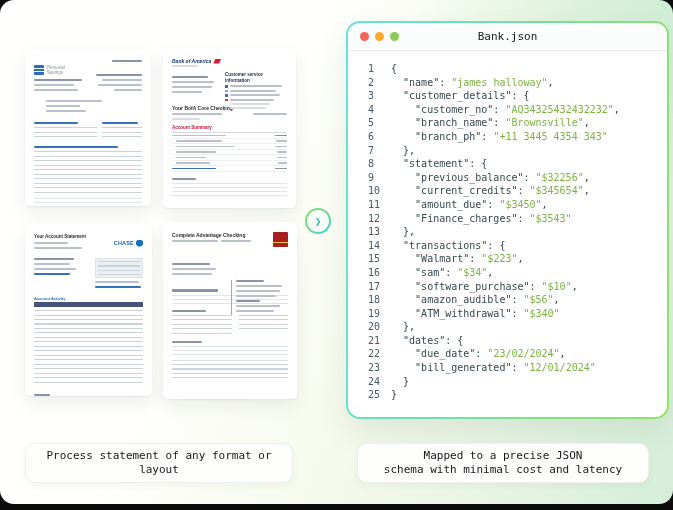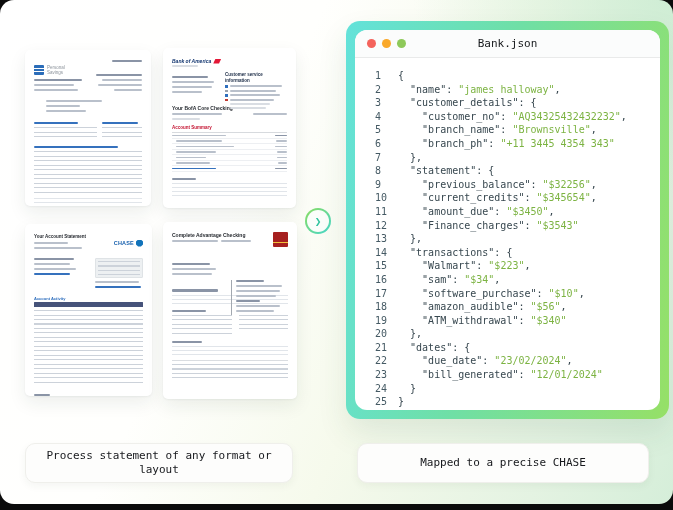--- a/index.html
+++ b/index.html
@@ -53,21 +53,21 @@
   .arrow-wrap { position:absolute; left:305px; top:208px; width:26px; height:26px;
     border-radius:50%; background:linear-gradient(135deg,#8bdd5f 0%,#45d7cd 100%);
     display:flex; align-items:center; justify-content:center; }
   .arrow-inner { width:22px; height:22px; border-radius:50%; background:#fbfefb;
     display:flex; align-items:center; justify-content:center;
     font-size:11px; font-weight:bold; color:#2fc39e;
     font-family:"DejaVu Sans Mono", monospace; }
 
   
   .win-border { position:absolute; left:346px; top:21px; width:323px; height:398px;
-    border-radius:14px; padding:9px;
+    border-radius:14px; padding:2px;
     background:linear-gradient(100deg,#63e2da 0%,#6fdfa5 45%,#96e066 100%);
     box-shadow:0 14px 30px rgba(40,85,60,.10); }
   .win { width:100%; height:100%; border-radius:12px; background:#ffffff; overflow:hidden;
     display:flex; flex-direction:column; }
   .titlebar { height:28px; flex:0 0 auto; background:#fbfcfc; border-bottom:1px solid #e9eaea;
     position:relative; display:flex; align-items:center; }
   .tl { width:9px; height:9px; border-radius:50%; margin-right:6px; }
   .tl-group { display:flex; margin-left:12px; }
   .win-title { position:absolute; left:0; right:0; text-align:center;
     font-family:"DejaVu Sans Mono", monospace; font-size:11px; color:#15181b; }
@@ -299,16 +299,17 @@
         <div class="win-title">Bank.json</div>
       </div>
       <div class="code"><div class="cl"><span class="ln">1</span><span class="ct">{</span></div><div class="cl"><span class="ln">2</span><span class="ct">  <span class="k">"name":</span> <span class="v">"james halloway"</span>,</span></div><div class="cl"><span class="ln">3</span><span class="ct">  <span class="k">"customer_details":</span> {</span></div><div class="cl"><span class="ln">4</span><span class="ct">    <span class="k">"customer_no":</span> <span class="v">"AQ34325432432232"</span>,</span></div><div class="cl"><span class="ln">5</span><span class="ct">    <span class="k">"branch_name":</span> <span class="v">"Brownsville"</span>,</span></div><div class="cl"><span class="ln">6</span><span class="ct">    <span class="k">"branch_ph":</span> <span class="v">"+11 3445 4354 343"</span></span></div><div class="cl"><span class="ln">7</span><span class="ct">  },</span></div><div class="cl"><span class="ln">8</span><span class="ct">  <span class="k">"statement":</span> {</span></div><div class="cl"><span class="ln">9</span><span class="ct">    <span class="k">"previous_balance":</span> <span class="v">"$32256"</span>,</span></div><div class="cl"><span class="ln">10</span><span class="ct">    <span class="k">"current_credits":</span> <span class="v">"$345654"</span>,</span></div><div class="cl"><span class="ln">11</span><span class="ct">    <span class="k">"amount_due":</span> <span class="v">"$3450"</span>,</span></div><div class="cl"><span class="ln">12</span><span class="ct">    <span class="k">"Finance_charges":</span> <span class="v">"$3543"</span></span></div><div class="cl"><span class="ln">13</span><span class="ct">  },</span></div><div class="cl"><span class="ln">14</span><span class="ct">  <span class="k">"transactions":</span> {</span></div><div class="cl"><span class="ln">15</span><span class="ct">    <span class="k">"Walmart":</span> <span class="v">"$223"</span>,</span></div><div class="cl"><span class="ln">16</span><span class="ct">    <span class="k">"sam":</span> <span class="v">"$34"</span>,</span></div><div class="cl"><span class="ln">17</span><span class="ct">    <span class="k">"software_purchase":</span> <span class="v">"$10"</span>,</span></div><div class="cl"><span class="ln">18</span><span class="ct">    <span class="k">"amazon_audible":</span> <span class="v">"$56"</span>,</span></div><div class="cl"><span class="ln">19</span><span class="ct">    <span class="k">"ATM_withdrawal":</span> <span class="v">"$340"</span></span></div><div class="cl"><span class="ln">20</span><span class="ct">  },</span></div><div class="cl"><span class="ln">21</span><span class="ct">  <span class="k">"dates":</span> {</span></div><div class="cl"><span class="ln">22</span><span class="ct">    <span class="k">"due_date":</span> <span class="v">"23/02/2024"</span>,</span></div><div class="cl"><span class="ln">23</span><span class="ct">    <span class="k">"bill_generated":</span> <span class="v">"12/01/2024"</span></span></div><div class="cl"><span class="ln">24</span><span class="ct">  }</span></div><div class="cl"><span class="ln">25</span><span class="ct">}</span></div></div>
     </div>
   </div>
 
   <div class="caption caption-left">
     <div>Process statement of any format or layout</div>
   </div>
   <div class="caption caption-right">
-    <div>Mapped to a precise CHASE</div>
+    <div>Mapped to a precise JSON</div>
+    <div>schema with minimal cost and latency</div>
   </div>
 
 </div>
 
 </body></html>

